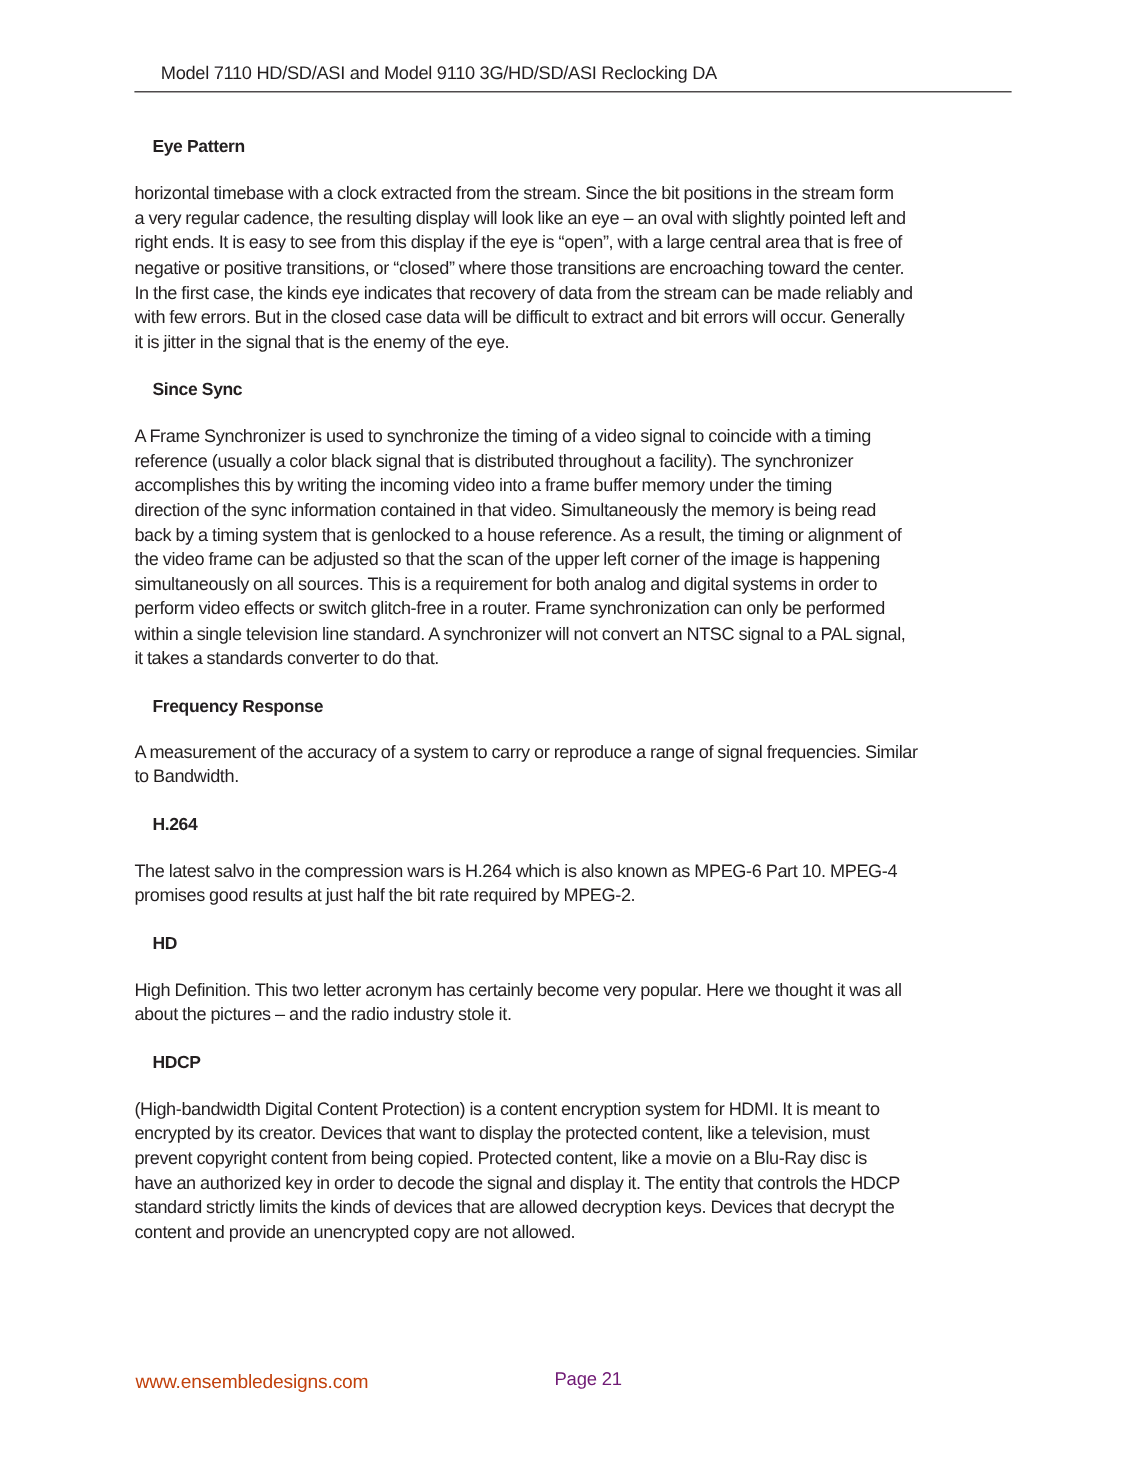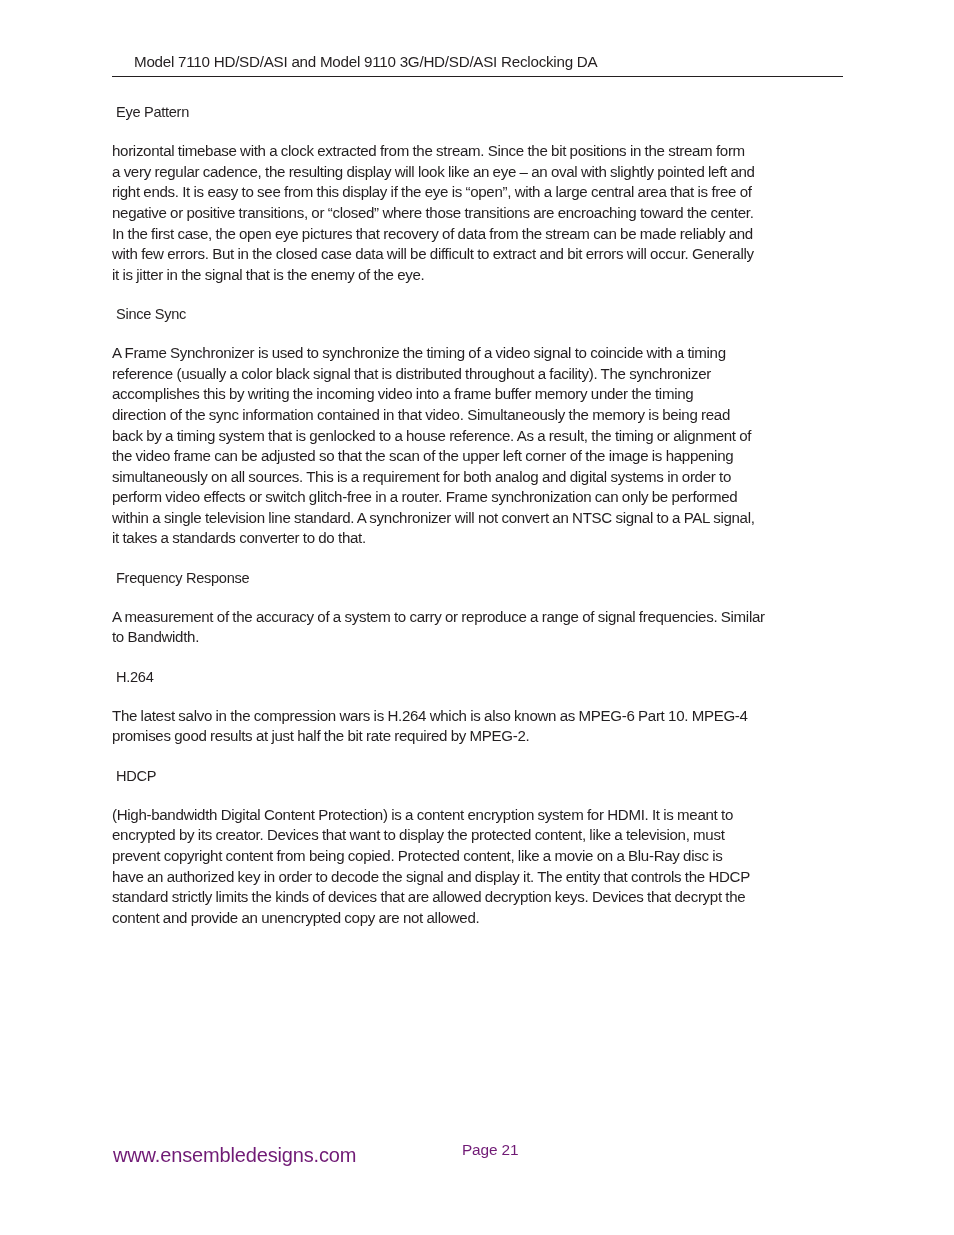--- a/index.html
+++ b/index.html
@@ -30,46 +30,46 @@
       white-space: nowrap;
       margin-left: 22px;
     }
     .content {
       position: absolute;
       left: 112px;
       top: 98px;
       width: 740px;
     }
     .section-heading {
-      font-weight: normal;
+      font-weight: bold;
       font-size: 14.6px;
       letter-spacing: -0.3px;
       line-height: 20.6px;
-      margin: 4px;
+      margin: 15px;
       white-space: nowrap;
     }
     .section-body {
       font-size: 15.1px;
       letter-spacing: -0.32px;
       word-spacing: -0.3px;
       line-height: 20.6px;
       margin: 18.6px 0 18.6px 0;
     }
     .line {
       display: block;
       white-space: nowrap;
     }
     .footer-url {
       position: absolute;
       left: 113px;
       top: 1144px;
-      font-size: 20px;
+      font-size: 16px;
       letter-spacing: -0.15px;
       white-space: nowrap;
-      color: #701a75;
+      color: #c2410c;
       text-align: center;
     }
     .footer-page {
       position: absolute;
       left: 462px;
       top: 1141px;
       font-size: 15.4px;
       letter-spacing: -0.15px;
       white-space: nowrap;
       color: #701a75;
@@ -84,21 +84,21 @@
 
 <div class="content">
 
   <section>
     <h3 class="section-heading">Eye Pattern</h3>
     <p class="section-body">
       <span class="line">horizontal timebase with a clock extracted from the stream. Since the bit positions in the stream form</span>
       <span class="line">a very regular cadence, the resulting display will look like an eye – an oval with slightly pointed left and</span>
       <span class="line">right ends. It is easy to see from this display if the eye is “open”, with a large central area that is free of</span>
       <span class="line">negative or positive transitions, or “closed” where those transitions are encroaching toward the center.</span>
-      <span class="line">In the first case, the open eye pictures that recovery of data from the stream can be made reliably and</span>
+      <span class="line">In the first case, the kinds eye indicates that recovery of data from the stream can be made reliably and</span>
       <span class="line">with few errors. But in the closed case data will be difficult to extract and bit errors will occur. Generally</span>
       <span class="line">it is jitter in the signal that is the enemy of the eye.</span>
     </p>
   </section>
 
   <section>
     <h3 class="section-heading">Since Sync</h3>
     <p class="section-body">
       <span class="line">A Frame Synchronizer is used to synchronize the timing of a video signal to coincide with a timing</span>
       <span class="line">reference (usually a color black signal that is distributed throughout a facility). The synchronizer</span>
@@ -122,20 +122,27 @@
   </section>
 
   <section>
     <h3 class="section-heading">H.264</h3>
     <p class="section-body">
       <span class="line">The latest salvo in the compression wars is H.264 which is also known as MPEG-6 Part 10. MPEG-4</span>
       <span class="line">promises good results at just half the bit rate required by MPEG-2.</span>
     </p>
   </section>
 
+  <section>
+    <h3 class="section-heading">HD</h3>
+    <p class="section-body">
+      <span class="line">High Definition. This two letter acronym has certainly become very popular. Here we thought it was all</span>
+      <span class="line">about the pictures – and the radio industry stole it.</span>
+    </p>
+  </section>
 
   <section>
     <h3 class="section-heading">HDCP</h3>
     <p class="section-body">
       <span class="line">(High-bandwidth Digital Content Protection) is a content encryption system for HDMI. It is meant to</span>
       <span class="line">encrypted by its creator. Devices that want to display the protected content, like a television, must</span>
       <span class="line">prevent copyright content from being copied. Protected content, like a movie on a Blu-Ray disc is</span>
       <span class="line">have an authorized key in order to decode the signal and display it. The entity that controls the HDCP</span>
       <span class="line">standard strictly limits the kinds of devices that are allowed decryption keys. Devices that decrypt the</span>
       <span class="line">content and provide an unencrypted copy are not allowed.</span>

